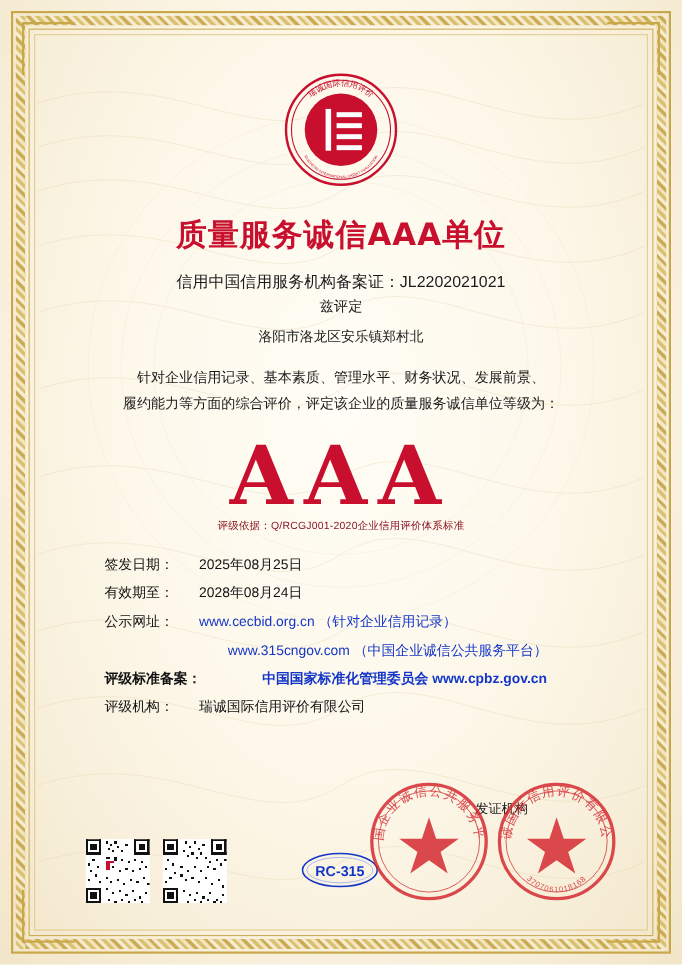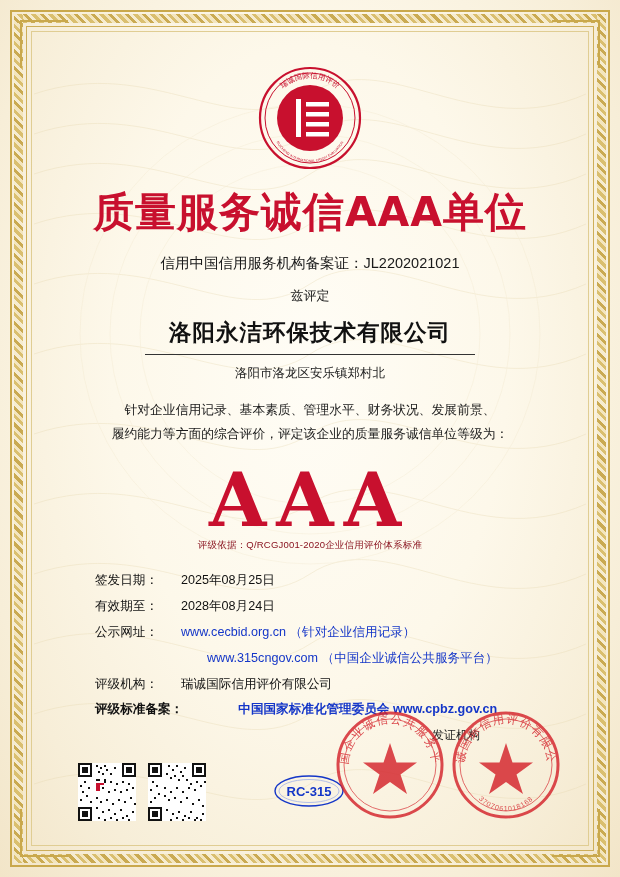--- a/index.html
+++ b/index.html
@@ -64,22 +64,22 @@
   .content{
     position:absolute;left:40px;top:40px;right:40px;bottom:40px;
     display:flex;flex-direction:column;align-items:center;
   }
   
   .emblem{
     margin-top:26px;
     width:104px;height:104px;position:relative;
   }
   .main-title{
-    margin-top:15px;
-    font-size:41px;
+    margin-top:25px;
+    font-size:28px;
     font-weight:bold;
     color:#c8102e;
     letter-spacing:1px;
     font-family:"DejaVu Sans", sans-serif;
     text-align:center;
     white-space:nowrap;
   }
   .sub-record{
     margin-top:14px;
     font-size:14.5px;
@@ -87,21 +87,21 @@
     text-align:center;
   }
   .cert-no{
     margin-top:22px;
     font-size:15px;
     font-weight:bold;
     color:#111;
     letter-spacing:.3px;
   }
   .hereby{
-    margin-top:14px;
+    margin-top:4px;
     font-size:13px;
     color:#222;
   }
   .company-wrap{
     margin-top:12px;
     width:330px;
     text-align:center;
     border-bottom:1.4px solid #333;
     padding-bottom:6px;
   }
@@ -226,23 +226,20 @@
       </svg>
     </div>
 
     <div class="main-title">质量服务诚信AAA单位</div>
 
     <div class="sub-record">信用中国信用服务机构备案证：JL2202021021</div>
 
 
     <div class="hereby">兹评定</div>
 
-    <div class="company-wrap">
-      <div class="company">洛阳永洁环保技术有限公司</div>
-    </div>
 
     <div class="address">洛阳市洛龙区安乐镇郑村北</div>
 
     <div class="para">
       <div>针对企业信用记录、基本素质、管理水平、财务状况、发展前景、</div>
       <div>履约能力等方面的综合评价，评定该企业的质量服务诚信单位等级为：</div>
     </div>
 
     <div class="grade">AAA</div>
     <div class="grade-note">评级依据：Q/RCGJ001-2020企业信用评价体系标准</div>
@@ -258,26 +255,26 @@
       </div>
       <div class="f-row">
         <div class="f-label">公示网址：</div>
         <div class="f-val url">www.cecbid.org.cn  （针对企业信用记录）</div>
       </div>
       <div class="f-row">
         <div class="f-label"></div>
         <div class="f-val url" style="padding-left:26px">www.315cngov.com  （中国企业诚信公共服务平台）</div>
       </div>
       <div class="f-row">
+        <div class="f-val bold" style="text-align:left">评级标准备案：</div>
+        <div class="f-val url-bold" style="flex:2">中国国家标准化管理委员会 www.cpbz.gov.cn</div>
+      </div>
+      <div class="f-row">
         <div class="f-label">评级机构：</div>
         <div class="f-val">瑞诚国际信用评价有限公司</div>
-      </div>
-      <div class="f-row">
-        <div class="f-val bold" style="text-align:left">评级标准备案：</div>
-        <div class="f-val url-bold" style="flex:2">中国国家标准化管理委员会 www.cpbz.gov.cn</div>
       </div>
     </div>
 
     <div class="bottom">
 
       <svg class="qr qr1" viewBox="0 0 29 29" shape-rendering="crispEdges">
         <rect width="29" height="29" fill="#fff"></rect>
         <g fill="#111">
           <rect x="0" y="0" width="7" height="1"></rect>
             <rect x="0" y="6" width="7" height="1"></rect>

